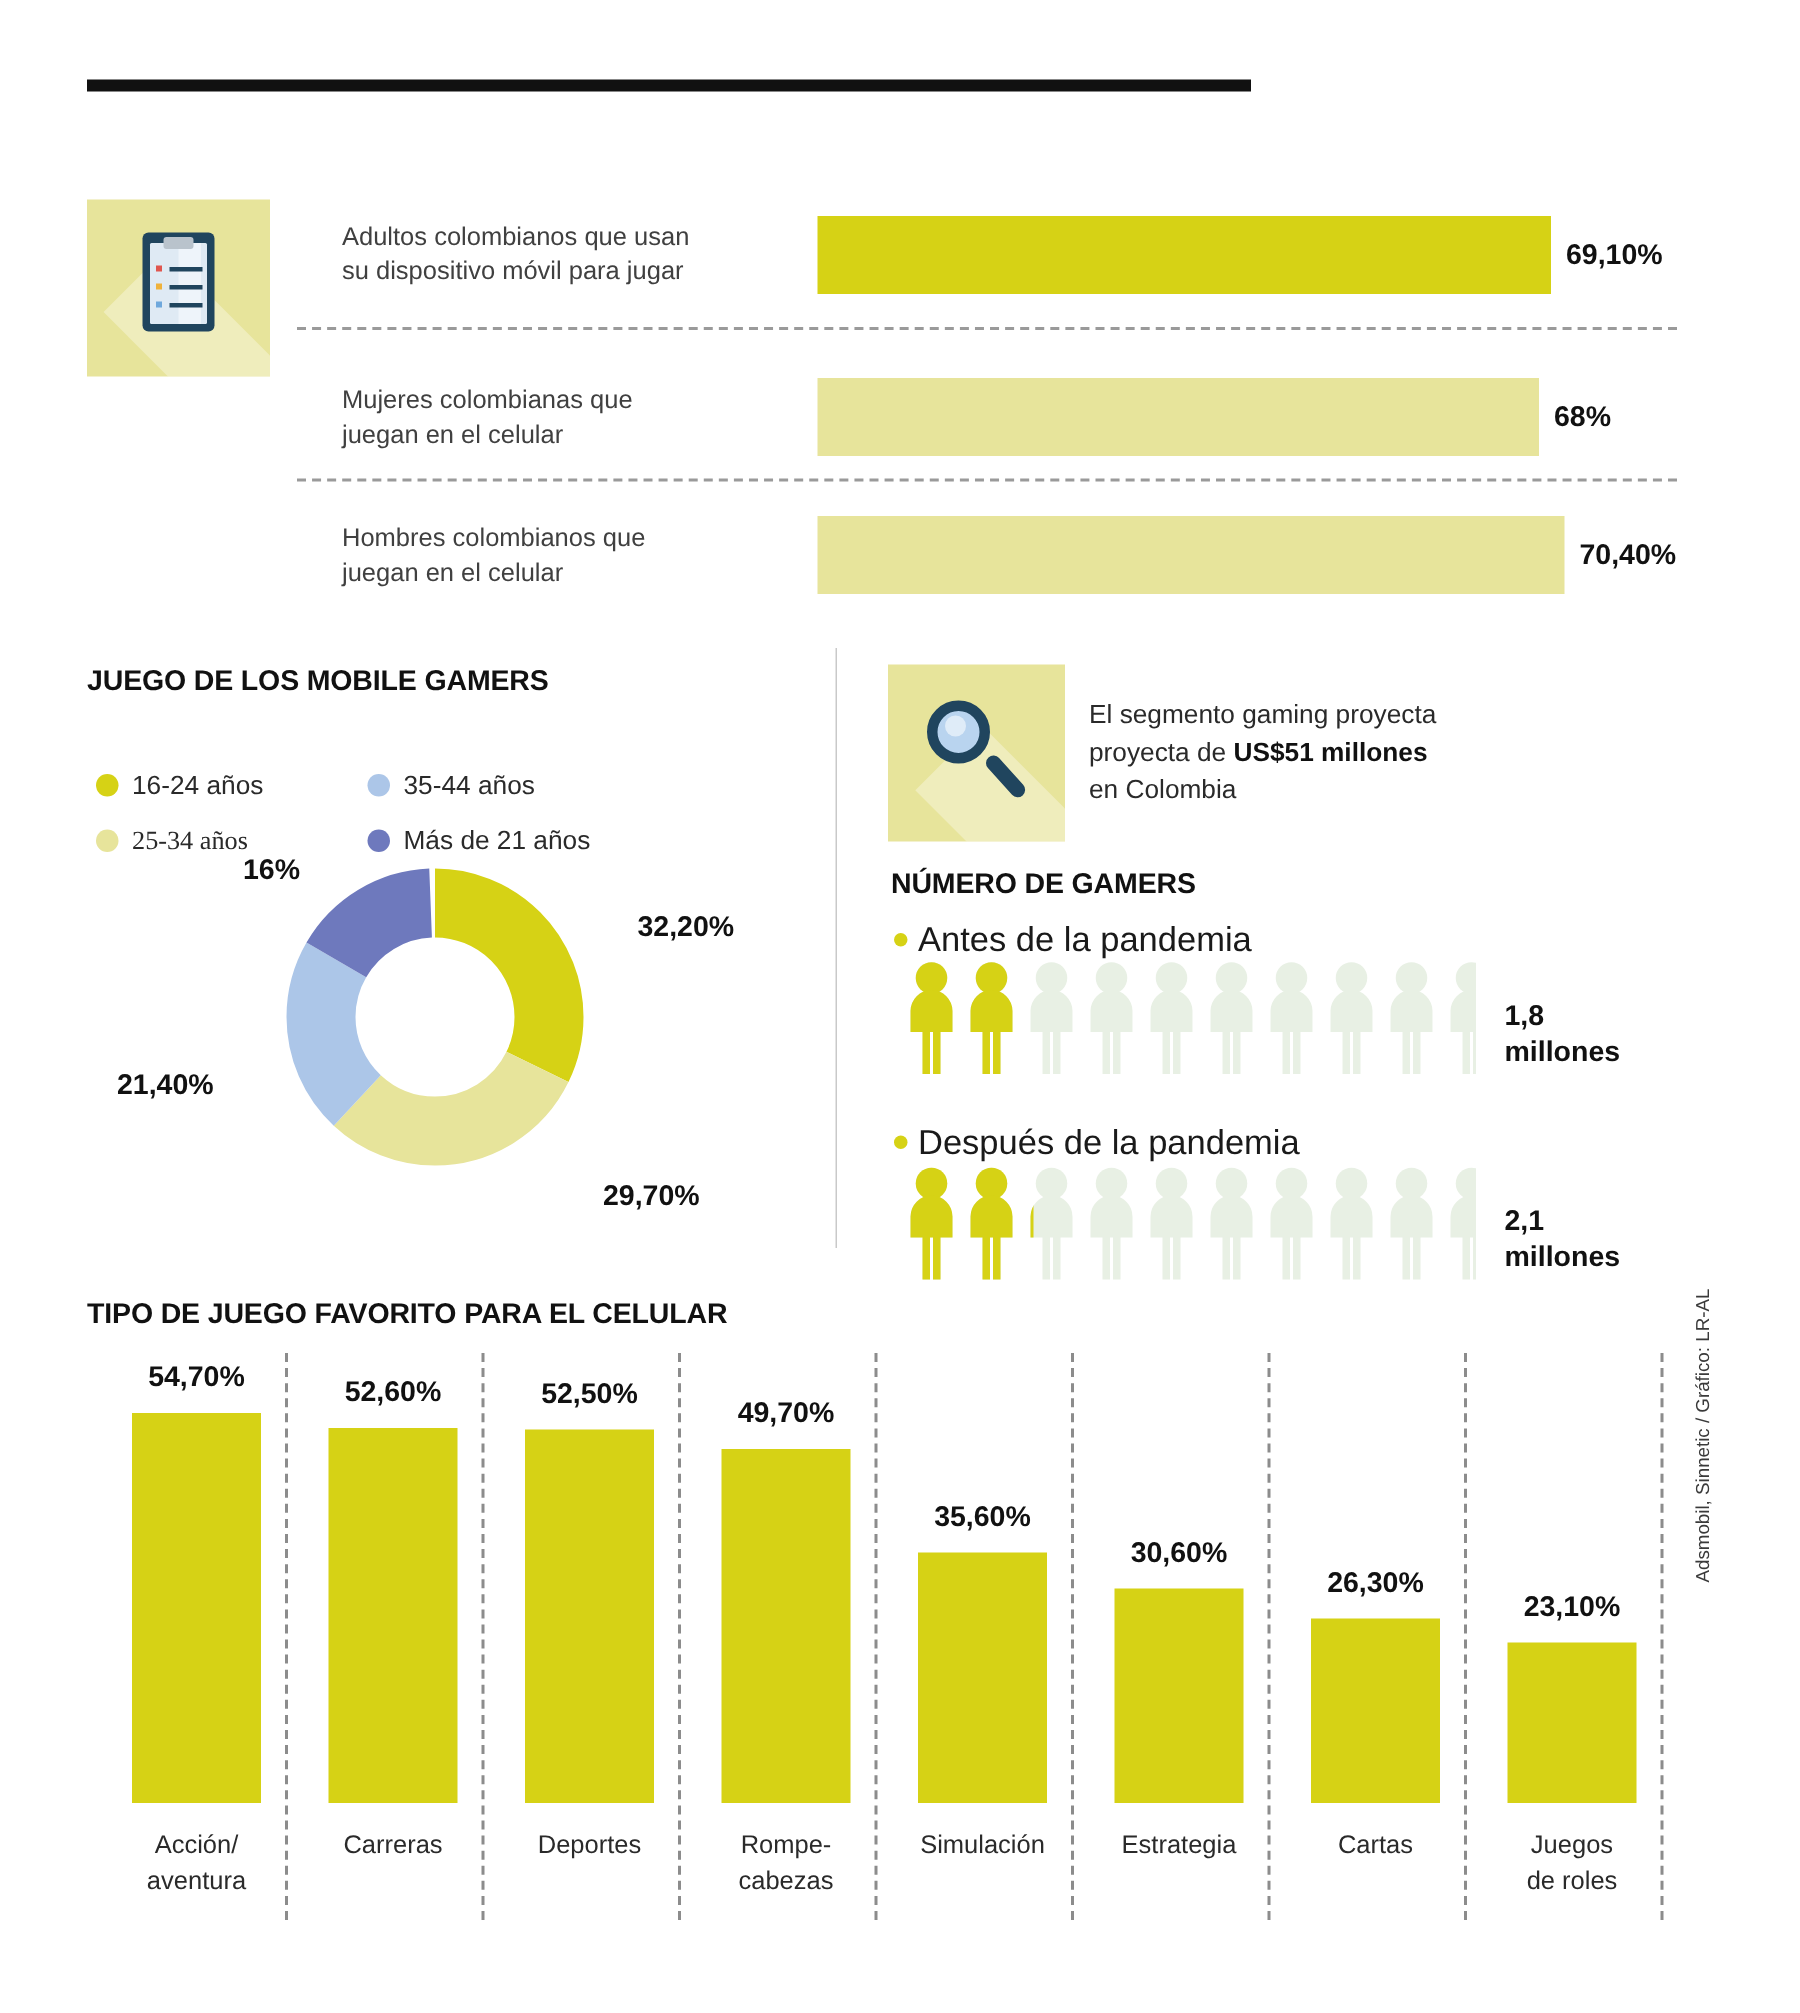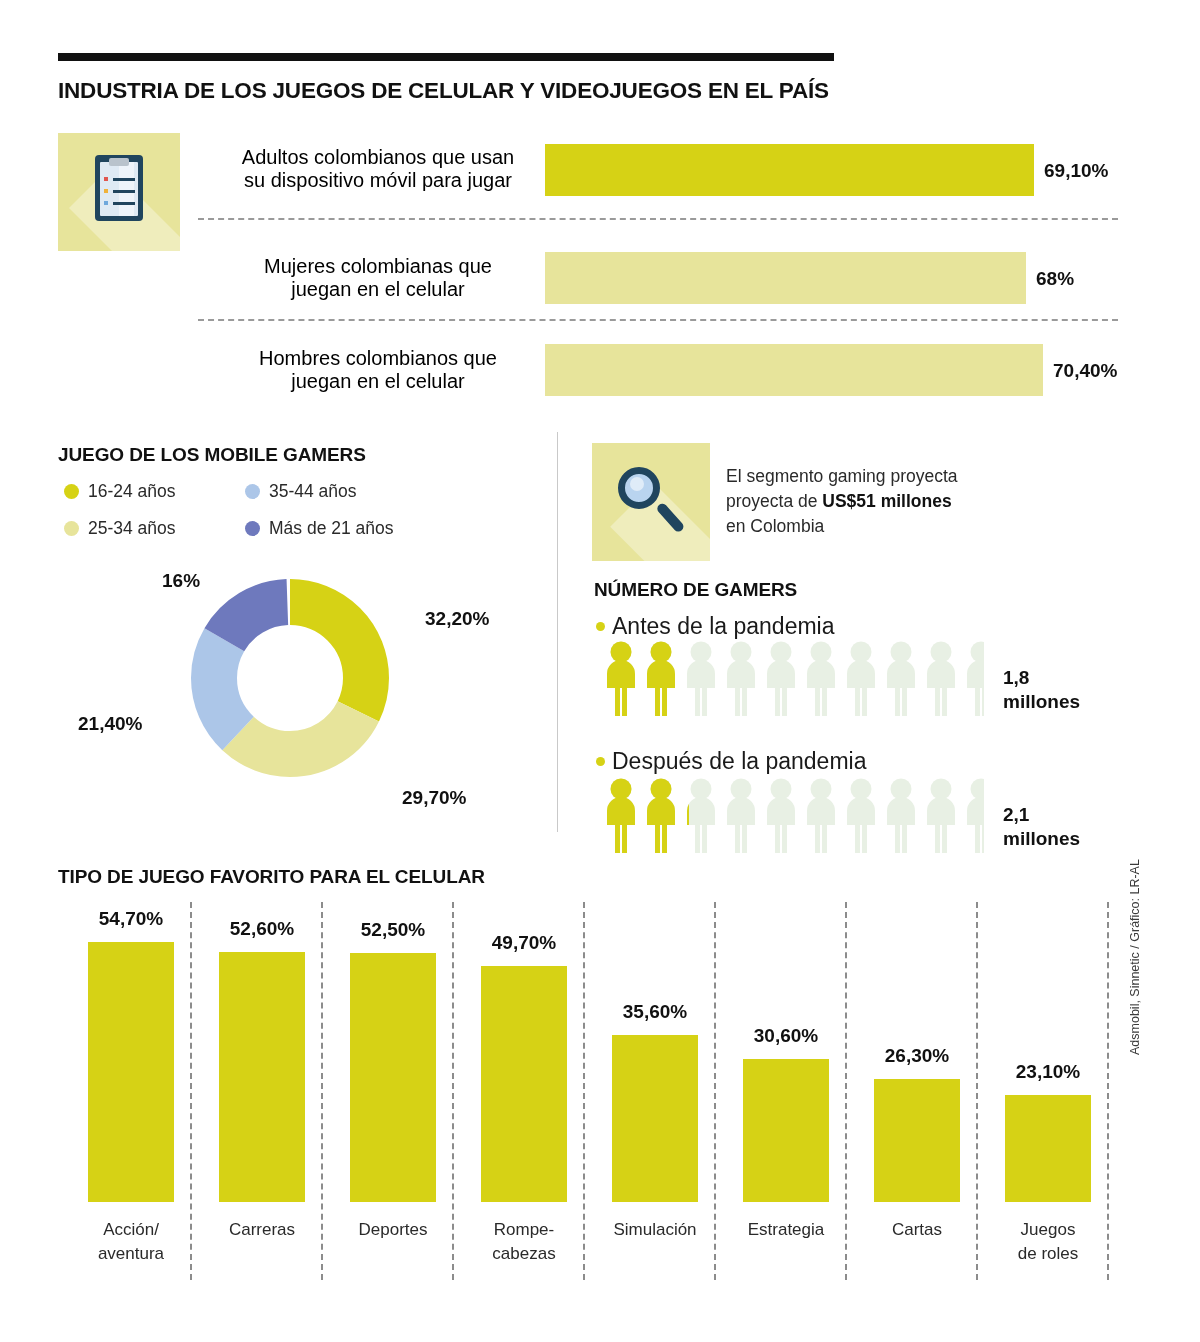--- a/index.html
+++ b/index.html
@@ -70,22 +70,22 @@
     background: rgba(255,255,255,0.55);
   }
   .mag-handle {
     position: absolute; left: 62px; top: 62px; width: 10px; height: 34px;
     background: #20455e; border-radius: 5px;
     transform: rotate(-42deg); transform-origin: 50% 0;
   }
 
   
   .hbar-label {
-    position: absolute; text-align: center;
-    font-size: 20px; line-height: 23px; color: #000000;
+    position: absolute; text-align: left;
+    font-size: 17px; line-height: 23px; color: #404040;
     width: 300px;
   }
   .hbar {
     position: absolute; height: 52px;
   }
   .hbar-val {
     position: absolute; font-size: 19px; font-weight: bold; color: #111111;
   }
   .hdash {
     position: absolute; left: 198px; height: 0;
@@ -98,21 +98,21 @@
     width: 1px; height: 400px; background: #c9c9c9;
   }
 
   
   .sec-title {
     position: absolute; font-size: 19px; font-weight: bold; color: #111111;
     letter-spacing: -0.1px; white-space: nowrap;
   }
 
   
-  .legend-item { position: absolute; display: flex; align-items: center; }
+  .legend-item { position: absolute; display: flex; align-items: center; margin-top: 32px; }
   .legend-dot { width: 15px; height: 15px; border-radius: 50%; margin-right: 9px; }
   .legend-text { font-size: 17.5px; color: #2a2a2a; white-space: nowrap; }
 
   
   .donut-wrap { position: absolute; left: 170px; top: 558px; width: 240px; height: 240px; }
   .donut-label {
     position: absolute; font-size: 19px; font-weight: bold; color: #111111;
     white-space: nowrap;
   }
 
@@ -152,21 +152,20 @@
     font-size: 12.5px; color: #3a3a3a; white-space: nowrap;
     transform: rotate(-90deg); transform-origin: 0 0;
   }
 </style>
 </head>
 <body>
 
 <div class="page">
 
   <div class="top-rule"></div>
-  <div class="main-title">INDUSTRIA DE LOS JUEGOS DE CELULAR Y VIDEOJUEGOS EN EL PAÍS</div>
 
   <div class="icon-tile clip-tile">
     <div class="shadow" style="left:52px;top:34px;width:160px;height:58px;"></div>
     <div class="clipboard">
       <div class="clip-body"></div>
       <div class="clip-paper">
           <div class="clip-paper-hl"></div>
         </div>
       <div class="clip-top"></div>
       <div class="clip-row" style="left:9px;top:22px;">
@@ -217,21 +216,21 @@
   <div class="sec-title" style="left:58px;top:444px;">JUEGO DE LOS MOBILE GAMERS</div>
 
   <div class="legend-item" style="left:64px;top:481px;">
     <span class="legend-dot" style="background:#d6d215;"></span>
     <span class="legend-text">16-24 años</span>
   </div>
   <div class="legend-item" style="left:245px;top:481px;">
     <span class="legend-dot" style="background:#acc6e8;"></span>
     <span class="legend-text">35-44 años</span>
   </div>
-  <div class="legend-item" style="left:64px;top:518px;">
+  <div class="legend-item" style="left:64px;top:518px;font-family:Liberation Serif, serif;">
     <span class="legend-dot" style="background:#e7e49b;"></span>
     <span class="legend-text">25-34 años</span>
   </div>
   <div class="legend-item" style="left:245px;top:518px;">
     <span class="legend-dot" style="background:#6e79bd;"></span>
     <span class="legend-text">Más de 21 años</span>
   </div>
 
   <div class="donut-wrap">
     <svg width="240" height="240" viewBox="0 0 240 240">

